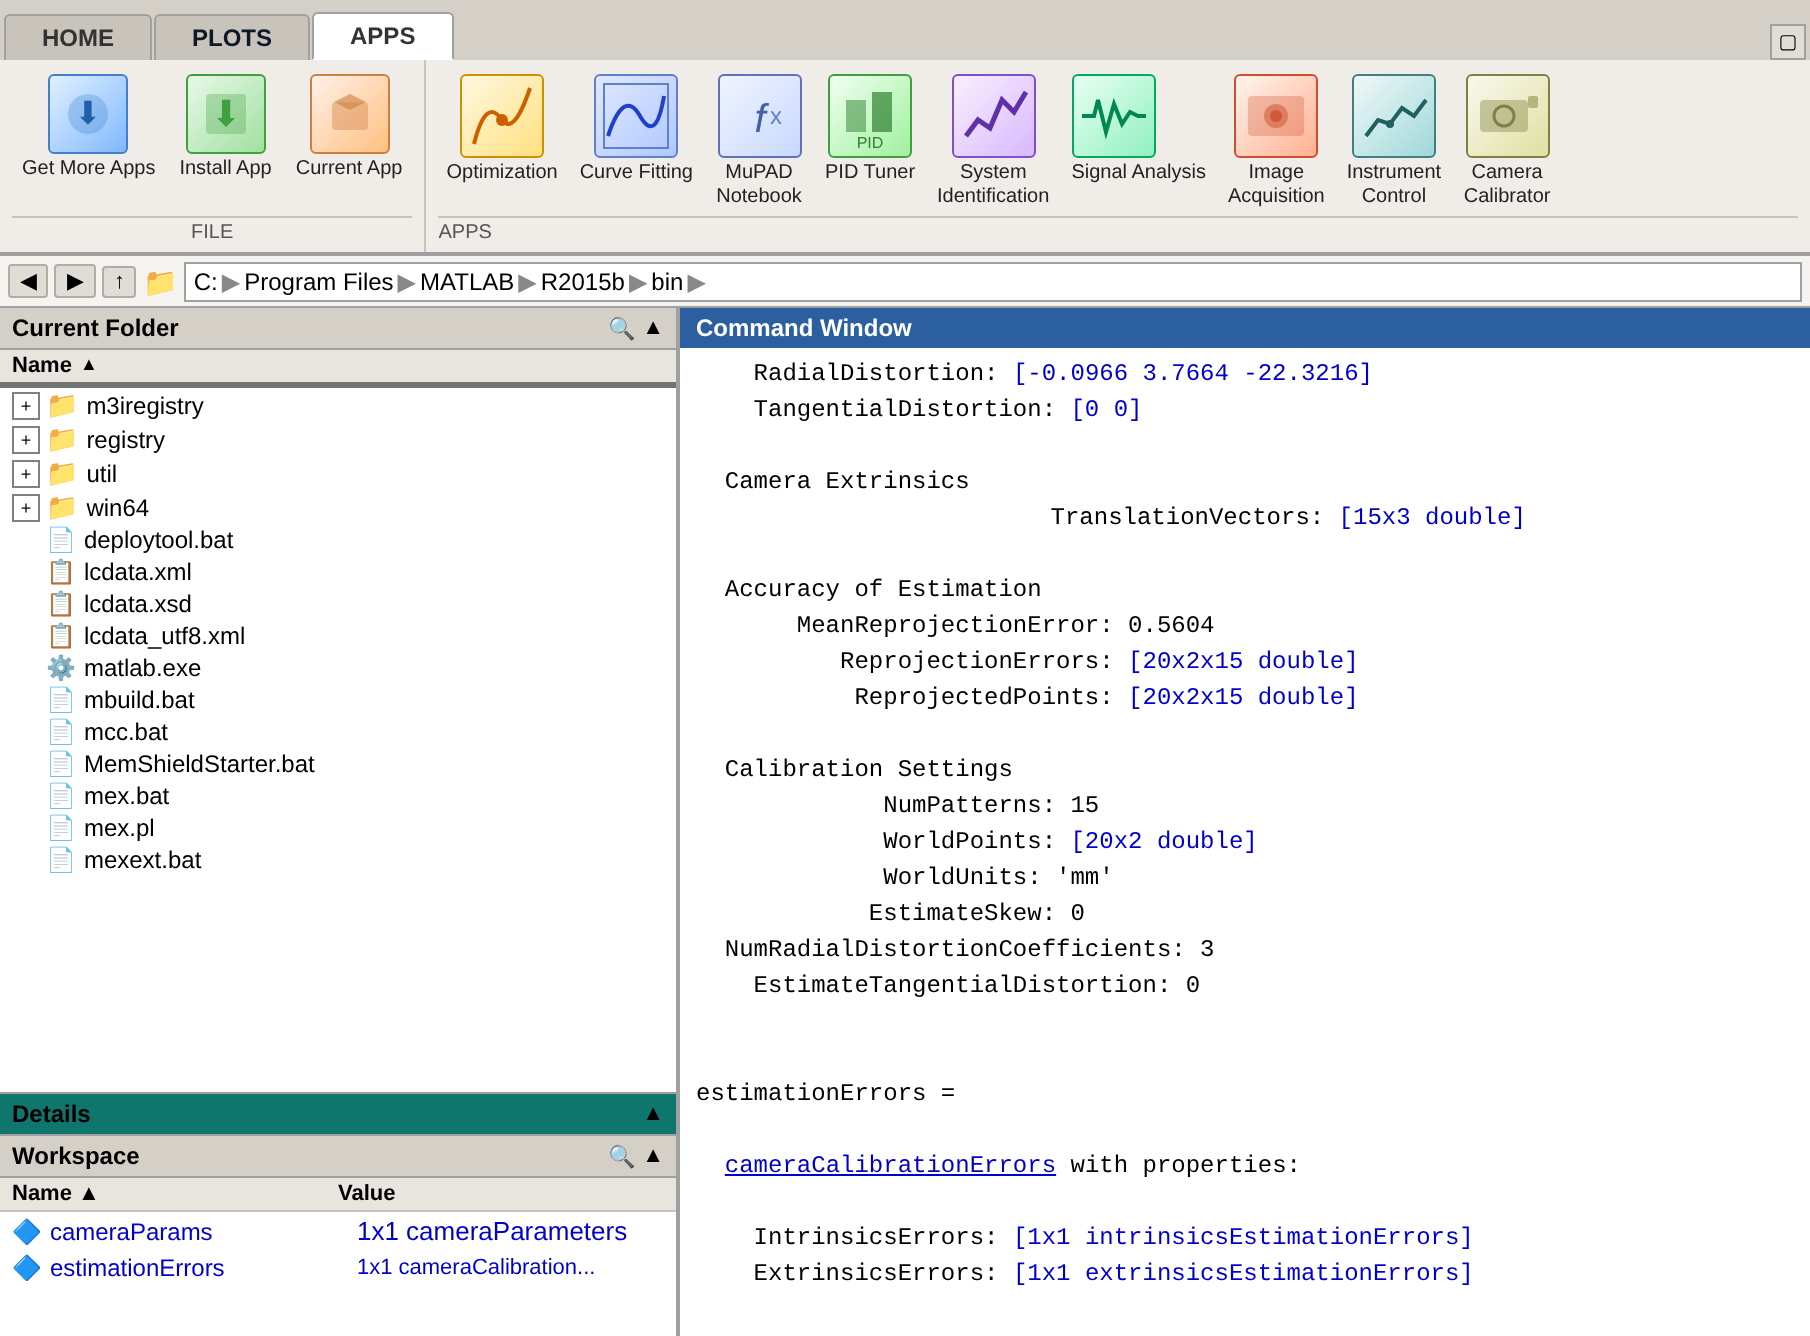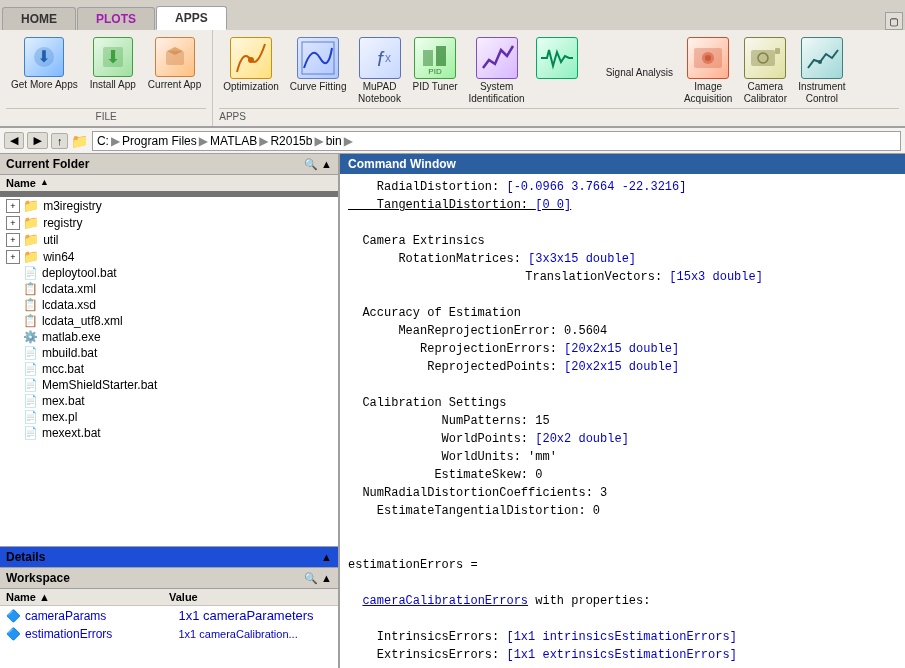--- a/index.html
+++ b/index.html
@@ -10,21 +10,21 @@
     ::-webkit-scrollbar-track { background: #e8e4de; }
     ::-webkit-scrollbar-thumb { background: #b0aca6; border: 1px solid #a0a0a0; }
   </style>
 </head>
 <body>
 
 <div style="display:flex; align-items:flex-end; background:#d4d0c8; padding:2px 2px 0 2px; height:30px;">
   <div style="padding:4px 18px; border:1px solid #a0a0a0; border-bottom:none; background:#c8c4bc; cursor:pointer; font-size:12px; font-weight:bold; color:#333; margin-right:1px; border-radius:3px 3px 0 0;">
     <span>HOME</span>
   </div>
-  <div style="padding:4px 18px; border:1px solid #a0a0a0; border-bottom:none; background:#c8c4bc; cursor:pointer; font-size:12px; font-weight:bold; color:#a21caf; margin-right:1px; border-radius:3px 3px 0 0;text-align:right;">
+  <div style="padding:4px 18px; border:1px solid #a0a0a0; border-bottom:none; background:#c8c4bc; cursor:pointer; font-size:12px; font-weight:bold; color:#0f172a; margin-right:1px; border-radius:3px 3px 0 0;text-align:right;">
     <span>PLOTS</span>
   </div>
   <div style="padding:4px 18px; border:1px solid #a0a0a0; border-bottom:1px solid white; background:#ffffff; cursor:pointer; font-size:12px; font-weight:bold; color:#333; margin-right:1px; border-radius:3px 3px 0 0; z-index:1;">
     <span>APPS</span>
   </div>
   <div style="margin-left:auto; display:flex; gap:2px;">
     <div style="width:18px; height:18px; background:#e0dcd6; border:1px solid #a0a0a0; display:flex; align-items:center; justify-content:center; font-size:10px; cursor:pointer;">▢</div>
   </div>
 </div>
 
@@ -112,59 +112,59 @@
 
       <div style="display:flex;flex-direction:column;align-items:center;cursor:pointer;padding:3px 4px;border-radius:3px;min-width:52px;">
         <div style="width:42px;height:42px;background:linear-gradient(135deg,#f8f0ff,#d8b8ff);border:1px solid #8050cc;border-radius:3px;display:flex;align-items:center;justify-content:center;">
           <svg width="36" height="36" viewBox="0 0 36 36">
               <path d="M4 28 L10 20 L16 24 L22 10 L28 16 L34 6" stroke="#6030aa" stroke-width="2.5" fill="none"></path>
             </svg>
         </div>
         <div style="font-size:10px;color:#222;text-align:center;margin-top:2px;line-height:1.2;">System<br>Identification</div>
       </div>
 
-      <div style="display:flex;flex-direction:row;align-items:flex-end;cursor:pointer;padding:3px 4px;border-radius:3px;min-width:52px;gap:28px;">
+      <div style="display:flex;flex-direction:column;align-items:flex-start;cursor:pointer;padding:3px 4px;border-radius:3px;min-width:52px;">
         <div style="width:42px;height:42px;background:linear-gradient(135deg,#e8fff4,#90f0c0);border:1px solid #00aa60;border-radius:3px;display:flex;align-items:center;justify-content:center;">
           <svg width="36" height="36" viewBox="0 0 36 36">
               <path d="M2 18 L8 18 L10 10 L14 26 L18 12 L22 22 L26 16 L30 18 L34 18" stroke="#008850" stroke-width="2" fill="none"></path>
             </svg>
         </div>
         <div style="font-size:10px;color:#222;text-align:center;margin-top:2px;line-height:1.2;">Signal Analysis</div>
       </div>
 
       <div style="display:flex;flex-direction:column;align-items:center;cursor:pointer;padding:3px 4px;border-radius:3px;min-width:52px;">
         <div style="width:42px;height:42px;background:linear-gradient(135deg,#fff4ee,#ffb090);border:1px solid #cc5030;border-radius:3px;display:flex;align-items:center;justify-content:center;">
           <svg width="36" height="36" viewBox="0 0 36 36">
               <rect x="4" y="8" width="28" height="20" rx="2" fill="#cc5030" opacity="0.3"></rect>
               <circle cx="18" cy="18" r="6" fill="#cc5030" opacity="0.5"></circle>
               <circle cx="18" cy="18" r="3" fill="#cc5030" opacity="0.8"></circle>
             </svg>
         </div>
         <div style="font-size:10px;color:#222;text-align:center;margin-top:2px;line-height:1.2;">Image<br>Acquisition</div>
       </div>
 
       <div style="display:flex;flex-direction:column;align-items:center;cursor:pointer;padding:3px 4px;border-radius:3px;min-width:52px;">
+        <div style="width:42px;height:42px;background:linear-gradient(135deg,#f0f8f8,#a0d8d8);border:1px solid #408080;border-radius:3px;display:flex;align-items:center;justify-content:center;">
+          <svg width="36" height="36" viewBox="0 0 36 36">
+              <path d="M4 28 L10 20 L16 22 L22 14 L28 18 L34 10" stroke="#206060" stroke-width="2" fill="none"></path>
+              <circle cx="16" cy="22" r="2" fill="#206060"></circle>
+            </svg>
+        </div>
+        <div style="font-size:10px;color:#222;text-align:center;margin-top:2px;line-height:1.2;">Instrument<br>Control</div>
+      </div>
+
+      <div style="display:flex;flex-direction:column;align-items:center;cursor:pointer;padding:3px 4px;border-radius:3px;min-width:52px;">
         <div style="width:42px;height:42px;background:linear-gradient(135deg,#f8f8f0,#e0e0a0);border:1px solid #808040;border-radius:3px;display:flex;align-items:center;justify-content:center;">
           <svg width="36" height="36" viewBox="0 0 36 36">
               <rect x="4" y="10" width="24" height="16" rx="2" fill="#808040" opacity="0.4"></rect>
               <circle cx="16" cy="18" r="5" stroke="#808040" stroke-width="1.5" fill="none"></circle>
               <rect x="28" y="8" width="5" height="6" rx="1" fill="#808040" opacity="0.5"></rect>
             </svg>
         </div>
         <div style="font-size:10px;color:#222;text-align:center;margin-top:2px;line-height:1.2;">Camera<br>Calibrator</div>
-      </div>
-
-      <div style="display:flex;flex-direction:column;align-items:center;cursor:pointer;padding:3px 4px;border-radius:3px;min-width:52px;">
-        <div style="width:42px;height:42px;background:linear-gradient(135deg,#f0f8f8,#a0d8d8);border:1px solid #408080;border-radius:3px;display:flex;align-items:center;justify-content:center;">
-          <svg width="36" height="36" viewBox="0 0 36 36">
-              <path d="M4 28 L10 20 L16 22 L22 14 L28 18 L34 10" stroke="#206060" stroke-width="2" fill="none"></path>
-              <circle cx="16" cy="22" r="2" fill="#206060"></circle>
-            </svg>
-        </div>
-        <div style="font-size:10px;color:#222;text-align:center;margin-top:2px;line-height:1.2;">Instrument<br>Control</div>
       </div>
     </div>
     <div style="font-size:10px;color:#555;text-align:left;border-top:1px solid #c8c4bc;padding-top:2px;">APPS</div>
   </div>
 </div>
 
 <div style="background:#f5f3ef;border-bottom:1px solid #a0a0a0;display:flex;align-items:center;padding:2px 4px;height:26px;gap:3px;">
   <div style="background:#e0dcd6;border:1px solid #b0aca6;border-radius:2px;padding:1px 5px;cursor:pointer;font-size:11px;">◀</div>
   <div style="background:#e0dcd6;border:1px solid #b0aca6;border-radius:2px;padding:1px 5px;cursor:pointer;font-size:11px;">▶</div>
   <div style="background:#e0dcd6;border:1px solid #b0aca6;border-radius:2px;padding:1px 5px;cursor:pointer;font-size:11px;">↑</div>
@@ -190,21 +190,21 @@
     <div style="background:#d4d0c8;border-bottom:1px solid #a0a0a0;padding:3px 6px;display:flex;justify-content:space-between;align-items:center;font-size:12px;font-weight:bold;">
       <span>Current Folder</span>
       <div style="display:flex;gap:3px;">
         <span style="cursor:pointer;font-size:11px;">🔍</span>
         <span style="cursor:pointer;font-size:11px;">▲</span>
       </div>
     </div>
 
     <div style="flex:1;overflow-y:auto;background:white;position:relative;">
 
-      <div style="display:flex;background:#e8e4de;border-bottom:6px solid #737373;padding:2px 6px;font-size:11px;font-weight:bold;cursor:pointer;text-align:center;">
+      <div style="display:flex;background:#e8e4de;border-bottom:3px solid #737373;padding:2px 6px;font-size:11px;font-weight:bold;cursor:pointer;text-align:center;">
         <span>Name</span>
         <span style="margin-left:4px;font-size:9px;">▲</span>
       </div>
 
       <div style="display:flex;align-items:center;padding:1px 6px;font-size:12px;cursor:pointer;">
         <span style="width:14px;height:14px;border:1px solid #808080;background:white;display:inline-flex;align-items:center;justify-content:center;font-size:9px;margin-right:3px;">+</span>
         <span style="margin-right:4px;color:#e8c060;font-size:13px;">📁</span>
         <span>m3iregistry</span>
       </div>
       <div style="display:flex;align-items:center;padding:1px 6px;font-size:12px;cursor:pointer;">
@@ -273,21 +273,21 @@
         <span style="margin-right:4px;font-size:12px;">📄</span>
         <span>mex.pl</span>
       </div>
       <div style="display:flex;align-items:center;padding:1px 6px;font-size:12px;cursor:pointer;">
         <span style="width:14px;margin-right:3px;"></span>
         <span style="margin-right:4px;font-size:12px;">📄</span>
         <span>mexext.bat</span>
       </div>
     </div>
 
-    <div style="background:#1d4ed8;border-top:1px solid #a0a0a0;border-bottom:1px solid #a0a0a0;padding:3px 6px;display:flex;justify-content:space-between;align-items:center;font-size:12px;font-weight:bold;gap:19px;">
+    <div style="background:#0f766e;border-top:1px solid #a0a0a0;border-bottom:1px solid #a0a0a0;padding:3px 6px;display:flex;justify-content:space-between;align-items:center;font-size:12px;font-weight:bold;gap:19px;">
       <span>Details</span>
       <span style="cursor:pointer;font-size:11px;">▲</span>
     </div>
 
     <div style="background:#d4d0c8;border-bottom:1px solid #a0a0a0;padding:3px 6px;display:flex;justify-content:space-between;align-items:center;font-size:12px;font-weight:bold;">
       <span>Workspace</span>
       <div style="display:flex;gap:3px;">
         <span style="cursor:pointer;font-size:11px;">🔍</span>
         <span style="cursor:pointer;font-size:11px;">▲</span>
       </div>
@@ -312,24 +312,23 @@
 
   </div>
 
   <div style="flex:1;display:flex;flex-direction:column;background:white;">
     <div style="background:#2c5fa0;color:white;padding:3px 8px;font-size:12px;font-weight:bold;">
       <span>Command Window</span>
     </div>
     <div style="flex:1;overflow-y:auto;padding:4px 8px;font-family:'Courier New',monospace;font-size:12px;background:white;line-height:1.5;">
 
       <div style="white-space:pre;">    RadialDistortion: <span style="color:#0000cc;">[-0.0966 3.7664 -22.3216]</span></div>
-      <div style="white-space:pre;text-decoration:underline;">    TangentialDistortion: <span style="color:#0000cc;">[0 0]</span></div>
+      <div style="white-space:pre;">    TangentialDistortion: <span style="color:#0000cc;">[0 0]</span></div>
       <div style="white-space:pre;"> </div>
       <div style="white-space:pre;">  Camera Extrinsics</div>
-      <div style="white-space:pre;">       RotationMatrices: <span style="color:#0000cc;">[3x3x15 double]</span></div>
       <div style="white-space:pre;text-align:center;">      TranslationVectors: <span style="color:#0000cc;">[15x3 double]</span></div>
       <div style="white-space:pre;"> </div>
       <div style="white-space:pre;">  Accuracy of Estimation</div>
       <div style="white-space:pre;">       MeanReprojectionError: 0.5604</div>
       <div style="white-space:pre;">          ReprojectionErrors: <span style="color:#0000cc;">[20x2x15 double]</span></div>
       <div style="white-space:pre;">           ReprojectedPoints: <span style="color:#0000cc;">[20x2x15 double]</span></div>
       <div style="white-space:pre;"> </div>
       <div style="white-space:pre;">  Calibration Settings</div>
       <div style="white-space:pre;">             NumPatterns: 15</div>
       <div style="white-space:pre;">             WorldPoints: <span style="color:#0000cc;">[20x2 double]</span></div>

